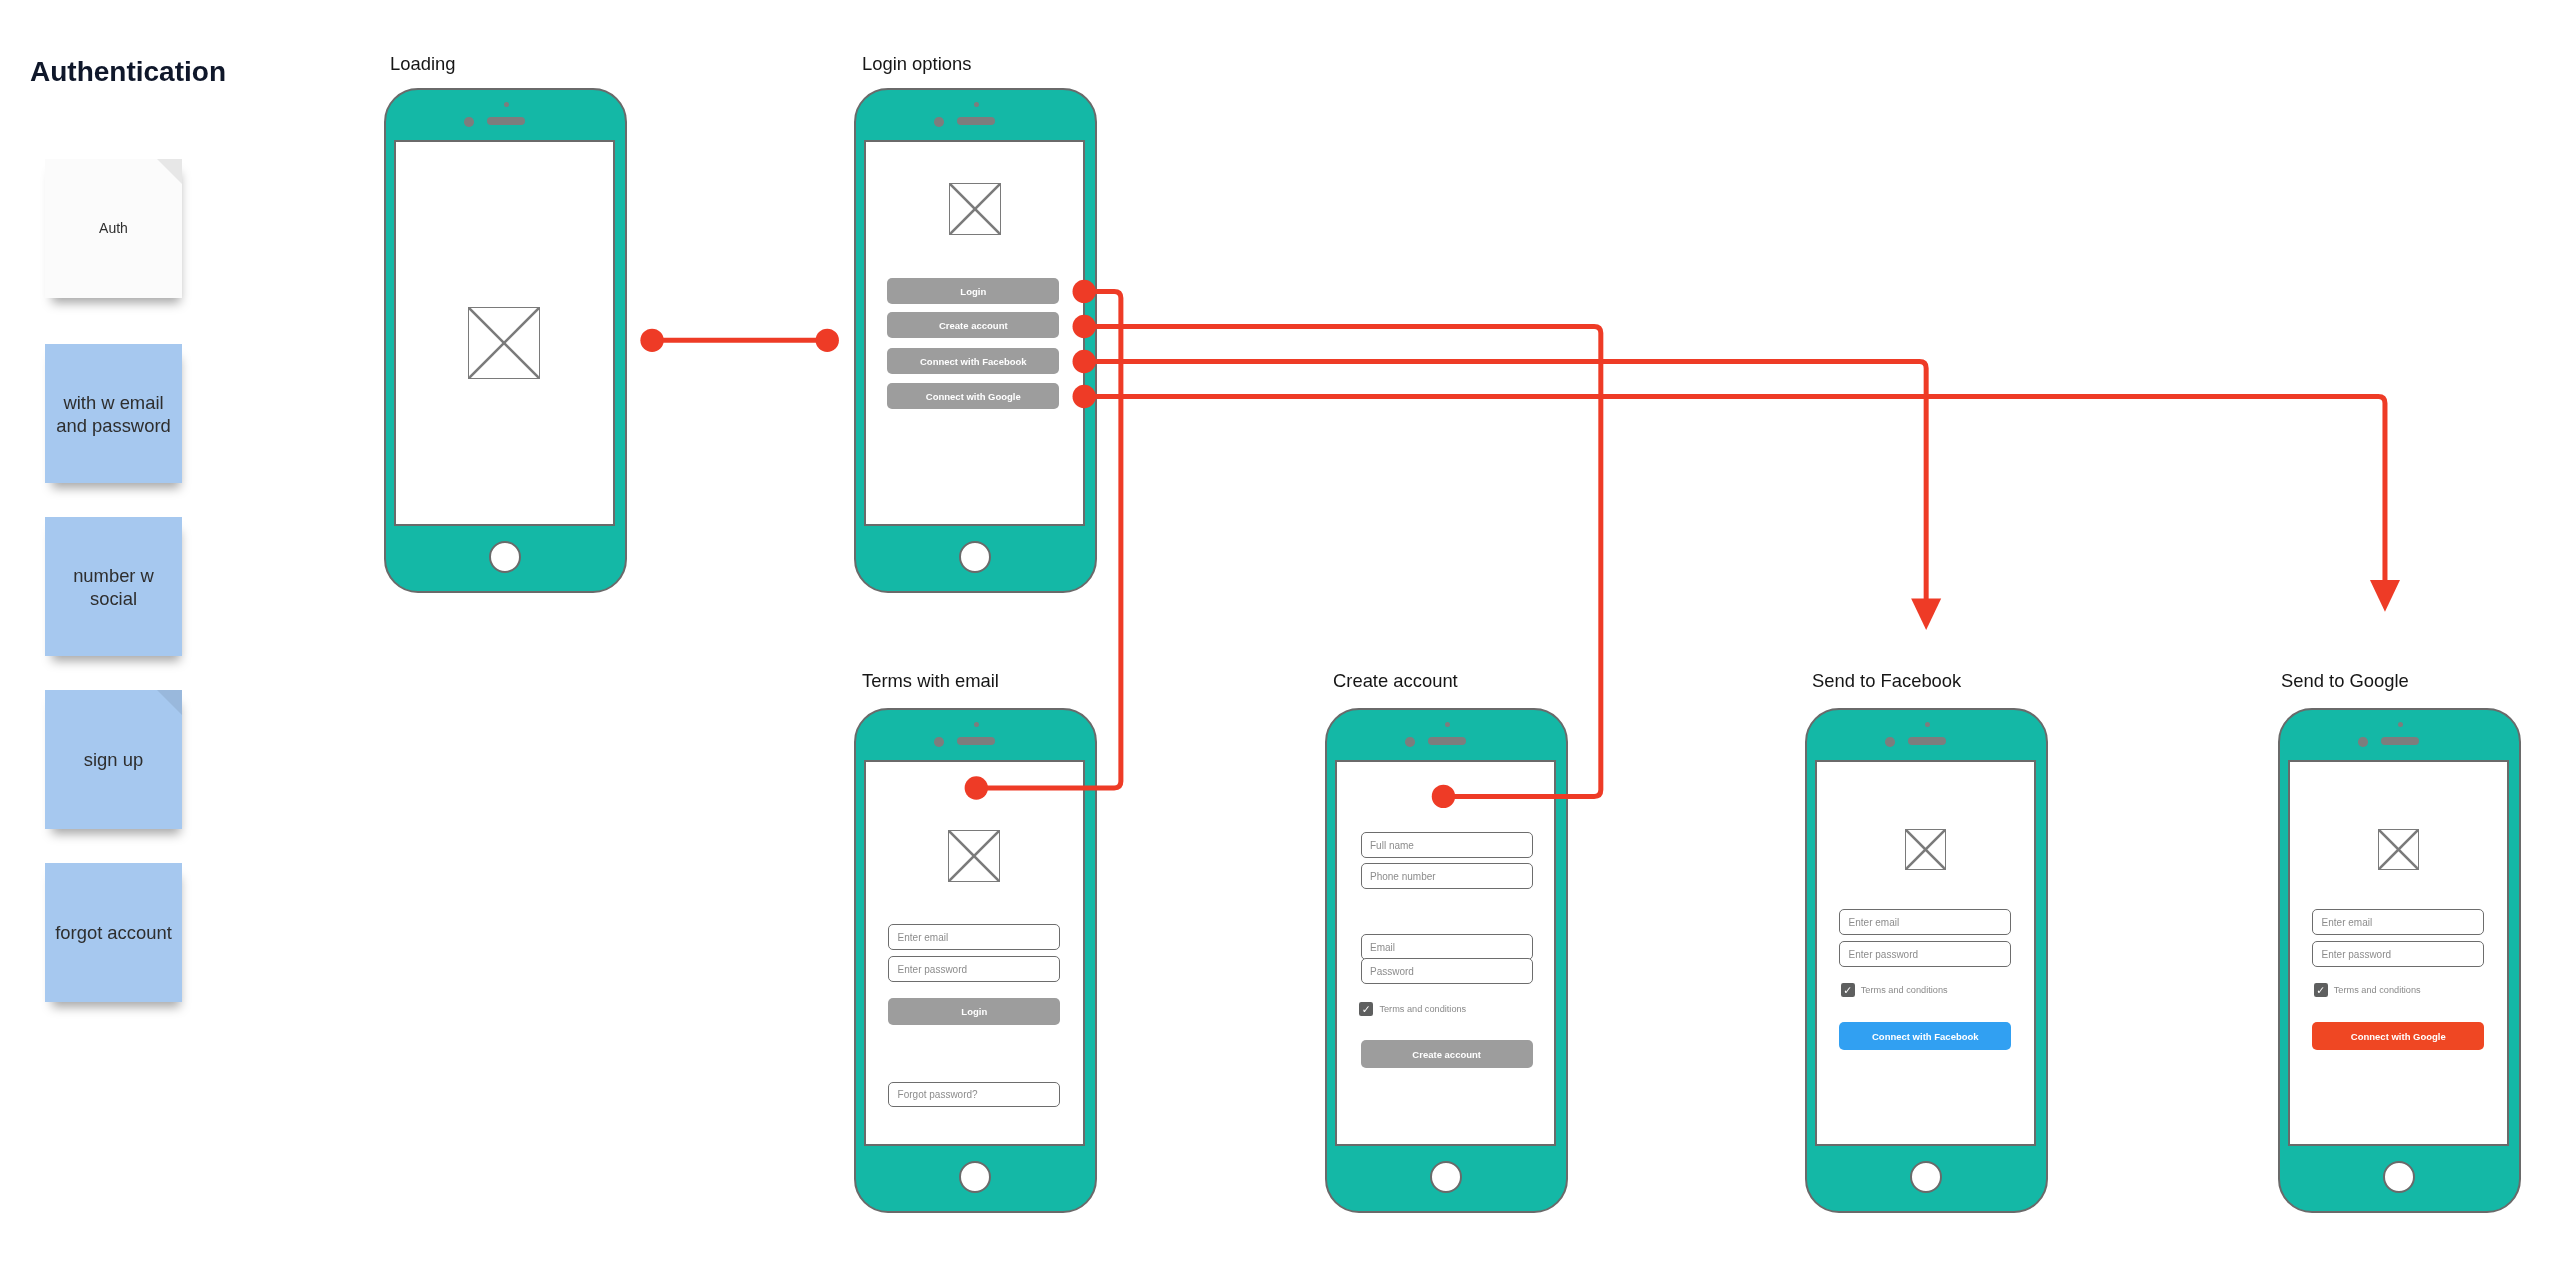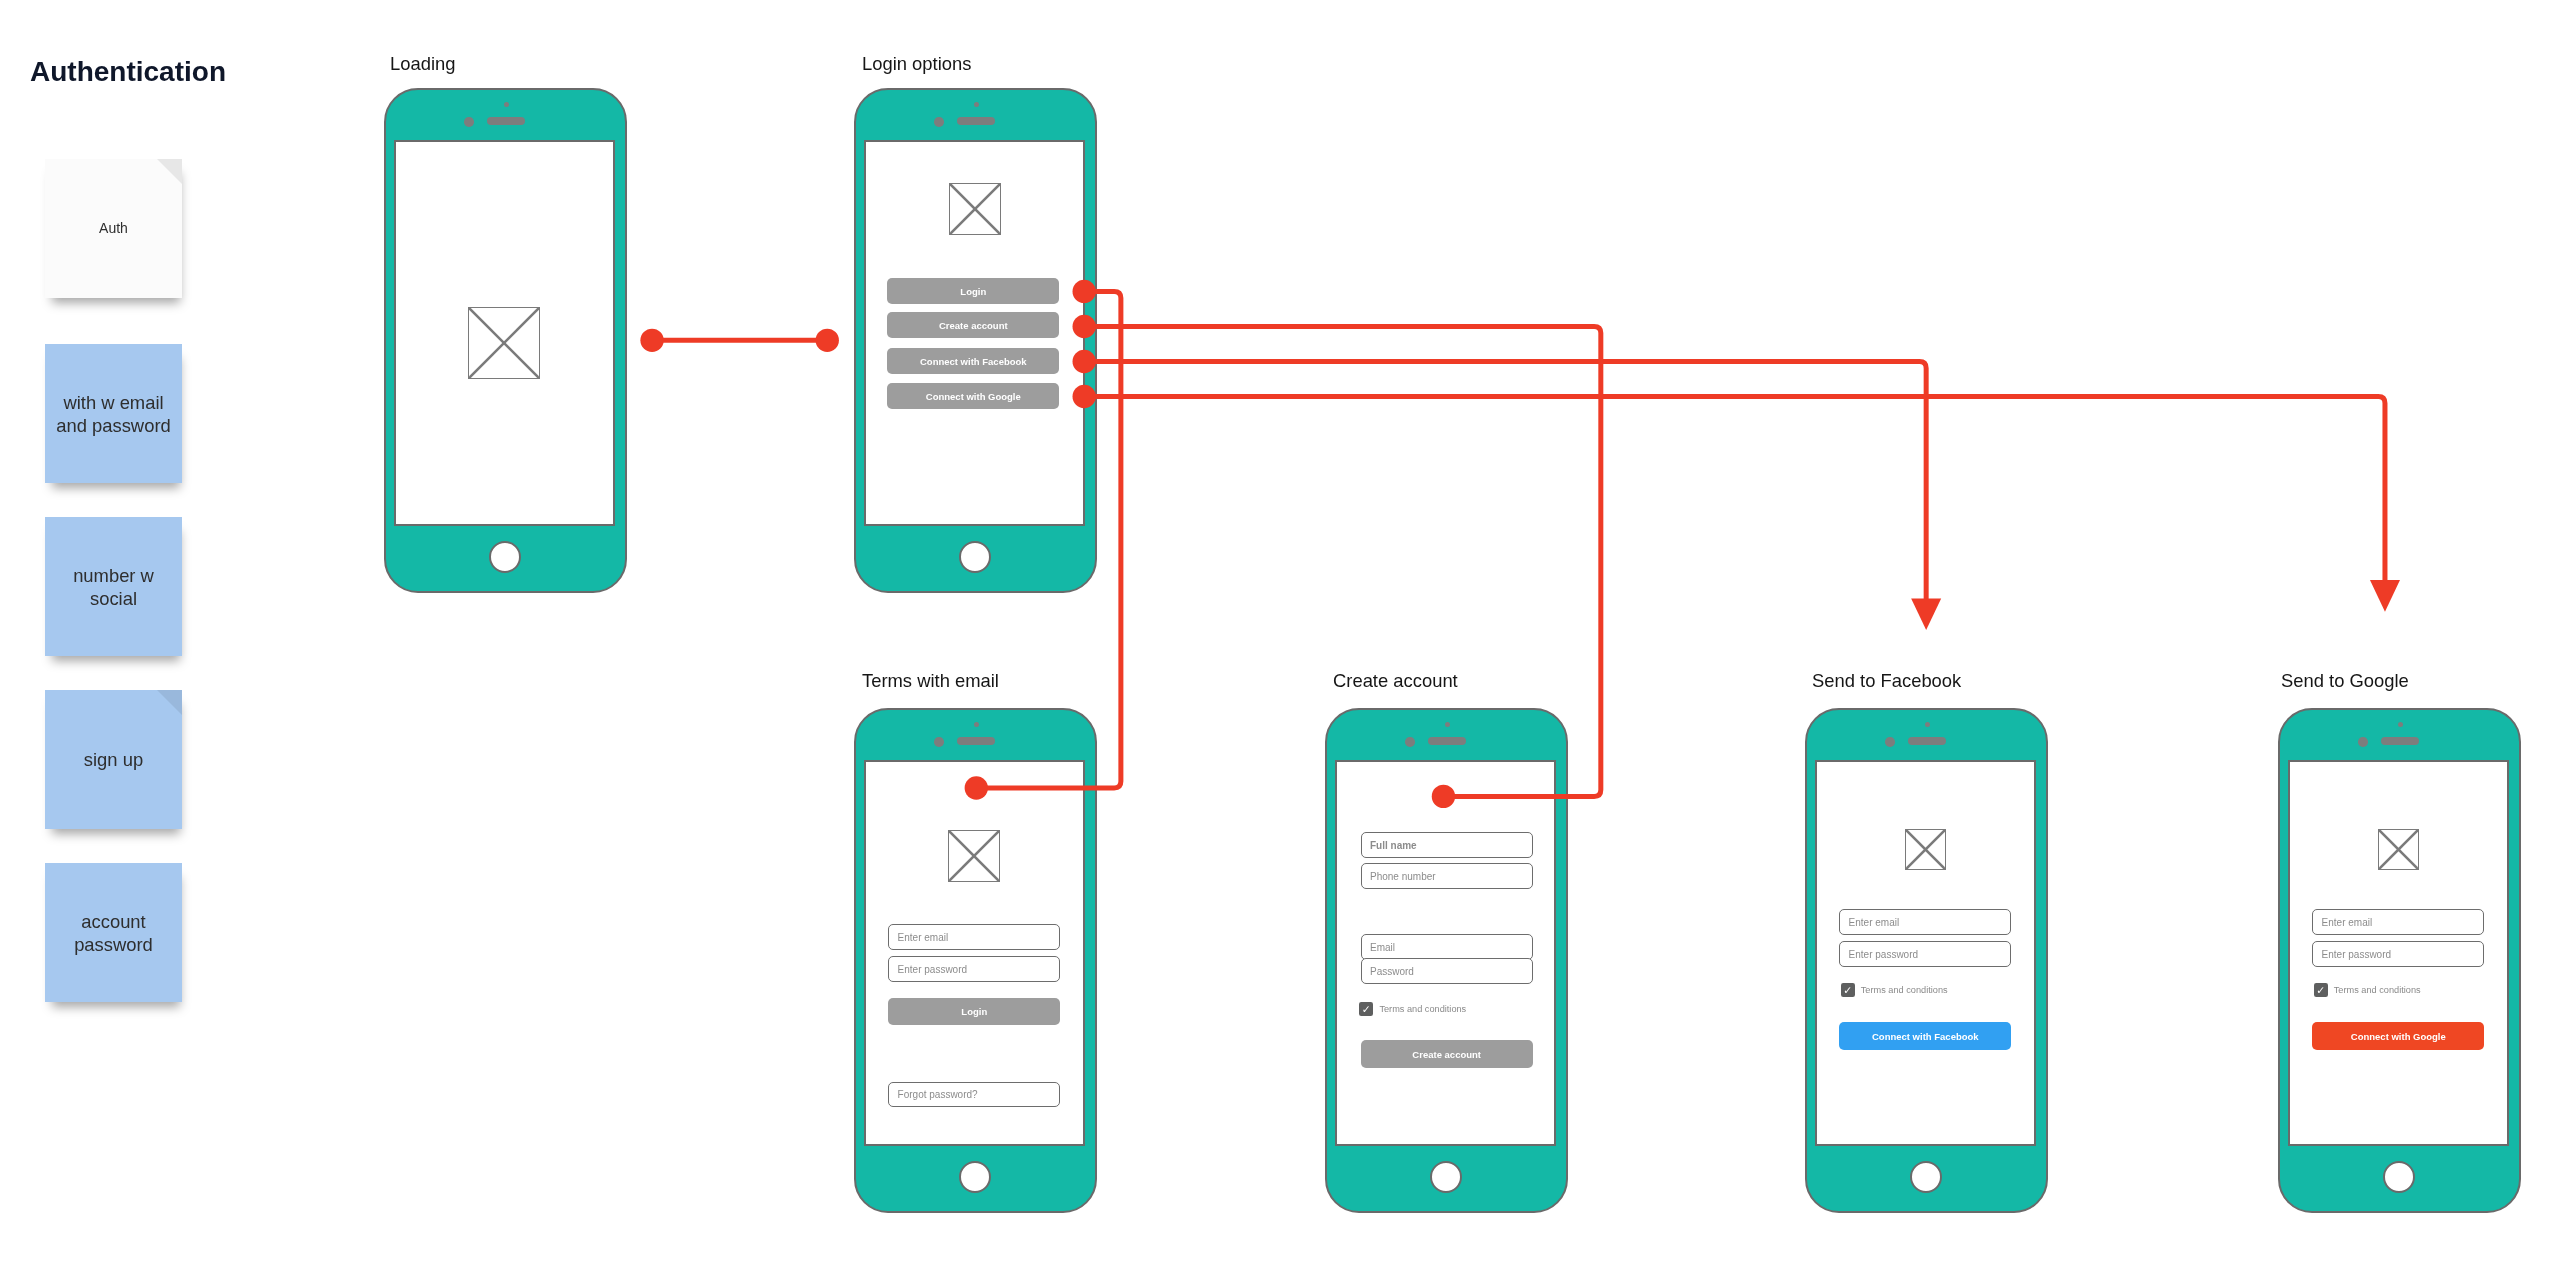--- a/index.html
+++ b/index.html
@@ -75,21 +75,21 @@
 <div class="note blue" style="top:344px">
   <span>with w email and password</span>
 </div>
 <div class="note blue" style="top:517px">
   <span>number w social</span>
 </div>
 <div class="note blue fold" style="top:690px">
   <span>sign up</span>
 </div>
 <div class="note blue" style="top:863px">
-  <span>account password</span>
+  <span>forgot account</span>
 </div>
 
 <div class="frame-title" style="left:390px;top:53px">Loading</div>
 <div class="phone" style="left:384px;top:88px">
   <span class="sensor"></span>
   <span class="camera"></span>
   <span class="speaker"></span>
   <div class="screen">
     <div class="imgph" style="left:72px;top:165px;width:72px;height:72px">
       <svg viewBox="0 0 100 100" preserveAspectRatio="none">
@@ -140,21 +140,21 @@
   </div>
   <span class="home"></span>
 </div>
 
 <div class="frame-title" style="left:1333px;top:670px">Create account</div>
 <div class="phone" style="left:1325px;top:708px">
   <span class="sensor"></span>
   <span class="camera"></span>
   <span class="speaker"></span>
   <div class="screen">
-    <input class="wf-input" style="left: 23.4px; top: 70px; font-weight: bold;" placeholder="Full name">
+    <input class="wf-input" style="left: 23.4px; top: 70px;" placeholder="Full name">
     <input class="wf-input" style="left: 23.4px; top: 101px;" placeholder="Phone number">
     <input class="wf-input" style="left: 23.4px; top: 164px; margin-top: 8px;" placeholder="Email">
     <input class="wf-input" style="left: 23.4px; top: 196px;" placeholder="Password">
     <div class="check-row" style="left:22px;top:240px">
       <span class="checkbox">
           <span class="tick">✓</span>
         </span>
       <span class="check-label">Terms and conditions</span>
     </div>
     <button class="wf-btn" style="left:23.4px;top:278px;height:28px">Create account</button>

